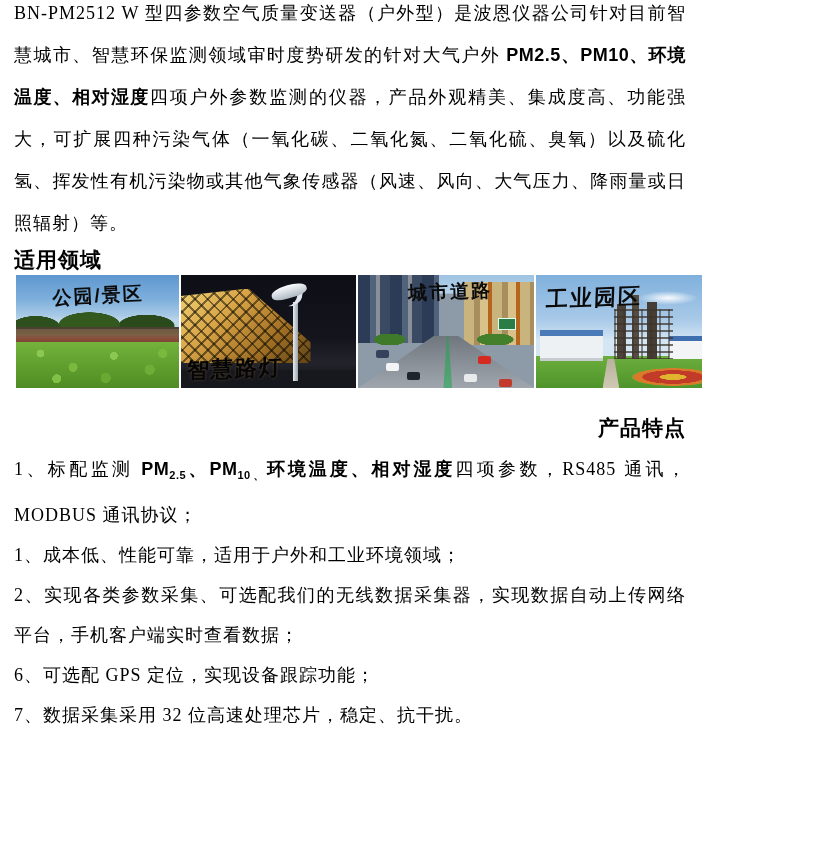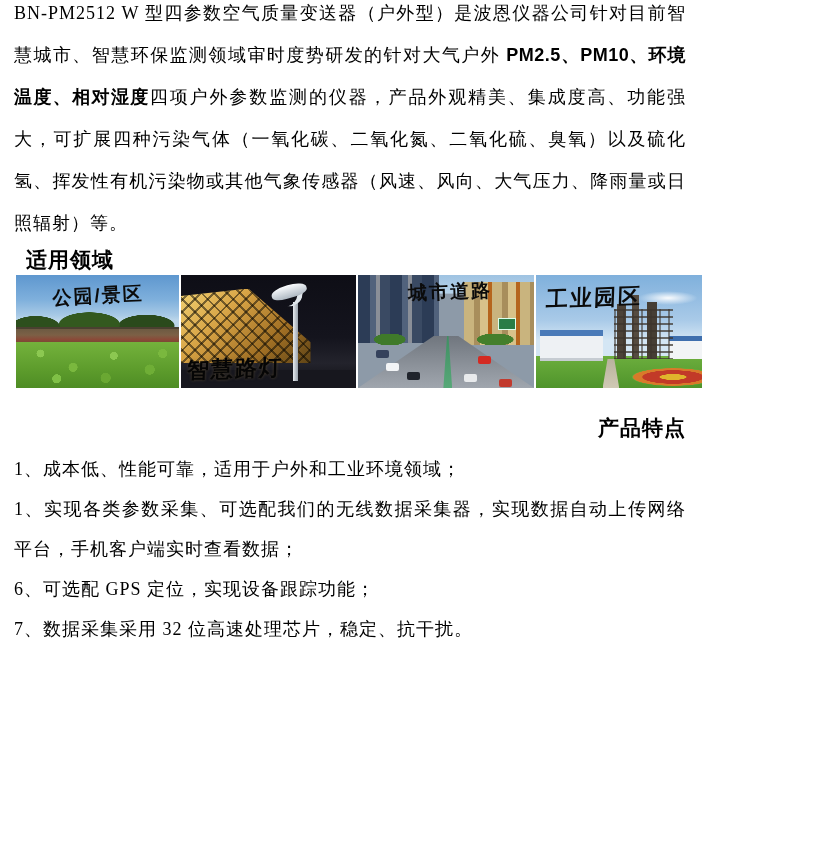--- a/index.html
+++ b/index.html
@@ -12,21 +12,21 @@
   .body-text{
     font-size:18px;line-height:42px;text-align:justify;letter-spacing:1px;
     color:#000;
   }
   .intro{margin-top:-8px;}
   .app-body{margin-top:5px;}
   .bseg{font-family:"Liberation Sans","DejaVu Sans",sans-serif;font-weight:700;letter-spacing:0.5px;}
   .bseg sub{font-size:11px;vertical-align:-4px;}
   h2.sec{
     font-family:"Liberation Sans","DejaVu Sans",sans-serif;font-weight:700;
-    font-size:21px;line-height:26px;margin:3px 0 0 12px;letter-spacing:1px;color:#000;
+    font-size:21px;line-height:26px;margin:3px 0 0 0;letter-spacing:1px;color:#000;
   }
   h2.sec-features{margin-top:27px;text-align:right;}
   .feat-list{margin-top:8px;}
   .feat{font-size:18px;line-height:40px;text-align:justify;letter-spacing:1px;}
 
   
   .strip{margin:2px 0 0 2px;height:113px;display:flex;gap:2px;}
   .photo{position:relative;height:113px;overflow:hidden;flex:none;}
   .photo .cap{
     position:absolute;z-index:9;font-family:"Liberation Sans","DejaVu Sans",sans-serif;
@@ -175,19 +175,20 @@
       <div class="layer path"></div>
       <div class="layer flowers"></div>
       <div class="cap">工业园区</div>
     </div>
 
   </div>
 
   <h2 class="sec sec-features">产品特点</h2>
 
   <div class="feat-list">
+    <p class="feat"><span>1、标配监测 </span><span class="bseg"><span>PM</span><sub>2.5</sub><span>、</span><span>PM</span><sub>10、</sub><span>环境温度、相对湿度</span></span><span>四项参数，RS485 通讯，MODBUS 通讯协议；</span></p>
     <p class="feat">1、成本低、性能可靠，适用于户外和工业环境领域；</p>
-    <p class="feat">1、实现各类参数采集、可选配我们的无线数据采集器，实现数据自动上传网络平台，手机客户端实时查看数据；</p>
+    <p class="feat">2、实现各类参数采集、可选配我们的无线数据采集器，实现数据自动上传网络平台，手机客户端实时查看数据；</p>
     <p class="feat">6、可选配 GPS 定位，实现设备跟踪功能；</p>
     <p class="feat">7、数据采集采用 32 位高速处理芯片，稳定、抗干扰。</p>
   </div>
 
 </div>
 
 </body></html>

